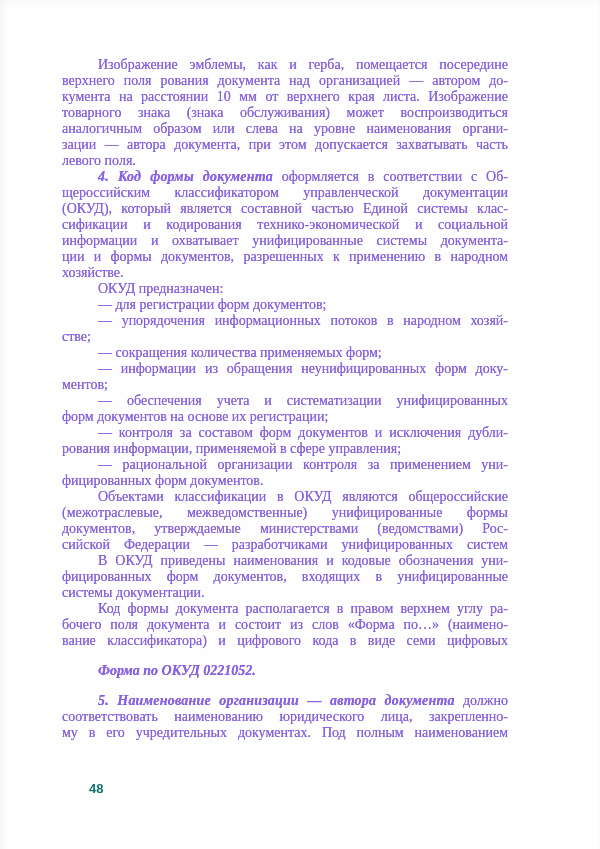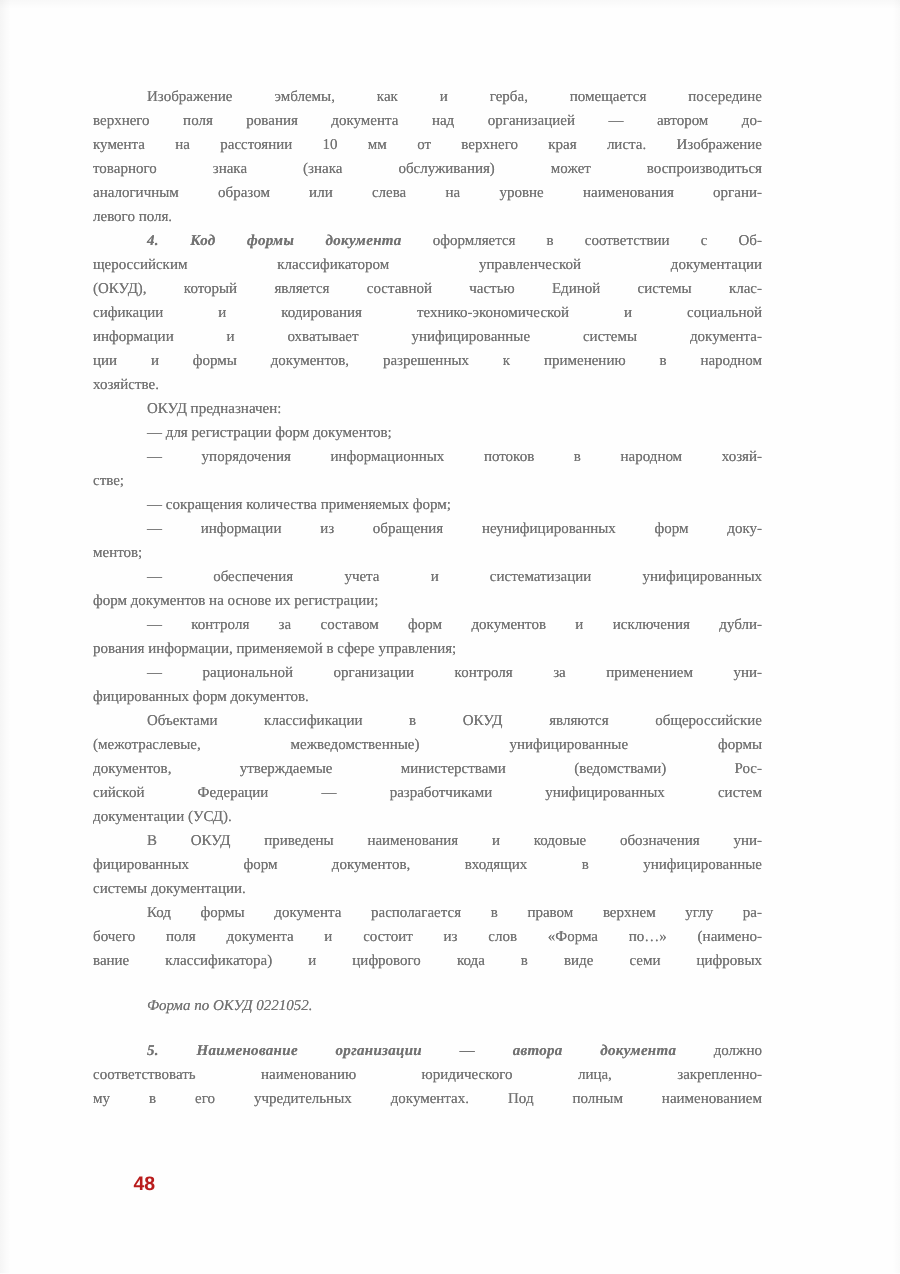--- a/index.html
+++ b/index.html
@@ -23,57 +23,58 @@
       linear-gradient(to right, rgba(0,0,0,0.035), rgba(0,0,0,0) 7px),
       linear-gradient(to bottom, rgba(0,0,0,0.025), rgba(0,0,0,0) 6px),
       linear-gradient(to left, rgba(0,0,0,0.02), rgba(0,0,0,0) 5px);
     pointer-events: none;
   }
   .text-block {
     position: absolute;
     left: 62px;
     top: 57px;
     width: 446px;
-    font-size: 10px;
+    font-size: 14px;
     line-height: 16px;
-    color: #737373;
+    color: #8b5cf6;
     text-shadow: 0 0 0.4px rgba(30,30,30,0.55);
   }
   .line {
     height: 16px;
     white-space: nowrap;
     text-align: justify;
     text-align-last: justify;
   }
   .line.end { text-align-last: left; }
   .line.indent { text-indent: 36px; }
   .line.spacer { height: 14px; }
   .seg.n  { font-style: normal; font-weight: normal; }
   .seg.bi { font-style: italic; font-weight: bold; letter-spacing: 0.2px; }
-  .seg.i  { font-style: italic; font-weight: normal; margin-top: 32px; }
+  .seg.i  { font-style: italic; font-weight: bold; margin-top: 32px; }
   .page-number {
     position: absolute;
     left: 89px;
     top: 781px;
     font-family: "Liberation Sans", sans-serif;
     font-size: 13px;
     font-weight: bold;
-    color: #b91c1c;
+    color: #0f766e;
   }
 </style>
 </head>
 <body>
 
 <div class="page">
   <div class="text-block">
       <div class="line indent"><span class="seg n">Изображение эмблемы, как и герба, помещается посередине</span></div>
       <div class="line"><span class="seg n">верхнего поля рования документа над организацией — автором до-</span></div>
       <div class="line"><span class="seg n">кумента на расстоянии 10 мм от верхнего края листа. Изображение</span></div>
       <div class="line"><span class="seg n">товарного знака (знака обслуживания) может воспроизводиться</span></div>
       <div class="line"><span class="seg n">аналогичным образом или слева на уровне наименования органи-</span></div>
+      <div class="line"><span class="seg n">зации — автора документа, при этом допускается захватывать часть</span></div>
       <div class="line end"><span class="seg n">левого поля.</span></div>
       <div class="line indent"><span class="seg bi">4. Код формы документа</span><span class="seg n"> оформляется в соответствии с Об-</span></div>
       <div class="line"><span class="seg n">щероссийским классификатором управленческой документации</span></div>
       <div class="line"><span class="seg n">(ОКУД), который является составной частью Единой системы клас-</span></div>
       <div class="line"><span class="seg n">сификации и кодирования технико-экономической и социальной</span></div>
       <div class="line"><span class="seg n">информации и охватывает унифицированные системы документа-</span></div>
       <div class="line"><span class="seg n">ции и формы документов, разрешенных к применению в народном</span></div>
       <div class="line end"><span class="seg n">хозяйстве.</span></div>
       <div class="line indent end"><span class="seg n">ОКУД предназначен:</span></div>
       <div class="line indent end"><span class="seg n">— для регистрации форм документов;</span></div>
@@ -85,21 +86,20 @@
       <div class="line indent"><span class="seg n">— обеспечения учета и систематизации унифицированных</span></div>
       <div class="line end"><span class="seg n">форм документов на основе их регистрации;</span></div>
       <div class="line indent"><span class="seg n">— контроля за составом форм документов и исключения дубли-</span></div>
       <div class="line end"><span class="seg n">рования информации, применяемой в сфере управления;</span></div>
       <div class="line indent"><span class="seg n">— рациональной организации контроля за применением уни-</span></div>
       <div class="line end"><span class="seg n">фицированных форм документов.</span></div>
       <div class="line indent"><span class="seg n">Объектами классификации в ОКУД являются общероссийские</span></div>
       <div class="line"><span class="seg n">(межотраслевые, межведомственные) унифицированные формы</span></div>
       <div class="line"><span class="seg n">документов, утверждаемые министерствами (ведомствами) Рос-</span></div>
       <div class="line"><span class="seg n">сийской Федерации — разработчиками унифицированных систем</span></div>
-      <div class="line end"><span class="seg n">документации (УСД).</span></div>
       <div class="line indent"><span class="seg n">В ОКУД приведены наименования и кодовые обозначения уни-</span></div>
       <div class="line"><span class="seg n">фицированных форм документов, входящих в унифицированные</span></div>
       <div class="line end"><span class="seg n">системы документации.</span></div>
       <div class="line indent"><span class="seg n">Код формы документа располагается в правом верхнем углу ра-</span></div>
       <div class="line"><span class="seg n">бочего поля документа и состоит из слов «Форма по…» (наимено-</span></div>
       <div class="line"><span class="seg n">вание классификатора) и цифрового кода в виде семи цифровых</span></div>
       <div class="line spacer"></div>
       <div class="line indent end"><span class="seg i">Форма по ОКУД 0221052.</span></div>
       <div class="line spacer"></div>
       <div class="line indent"><span class="seg bi">5. Наименование организации — автора документа</span><span class="seg n"> должно</span></div>

